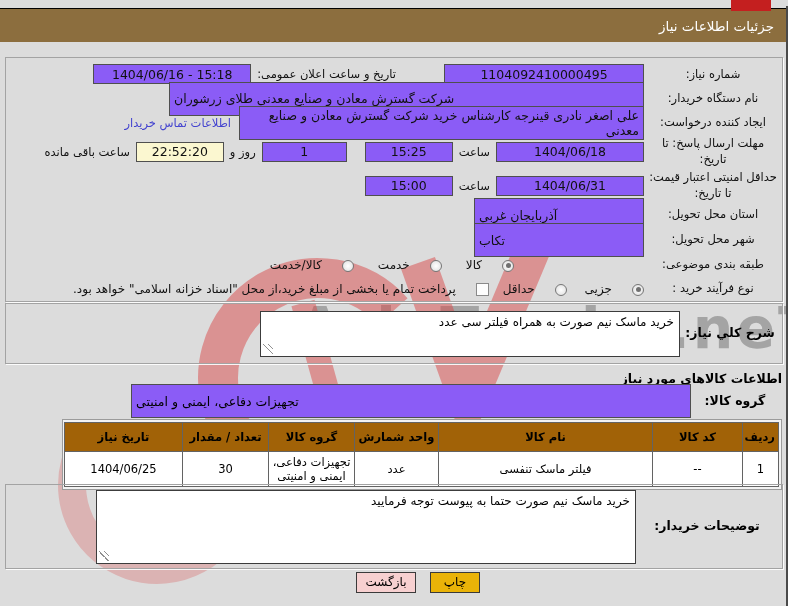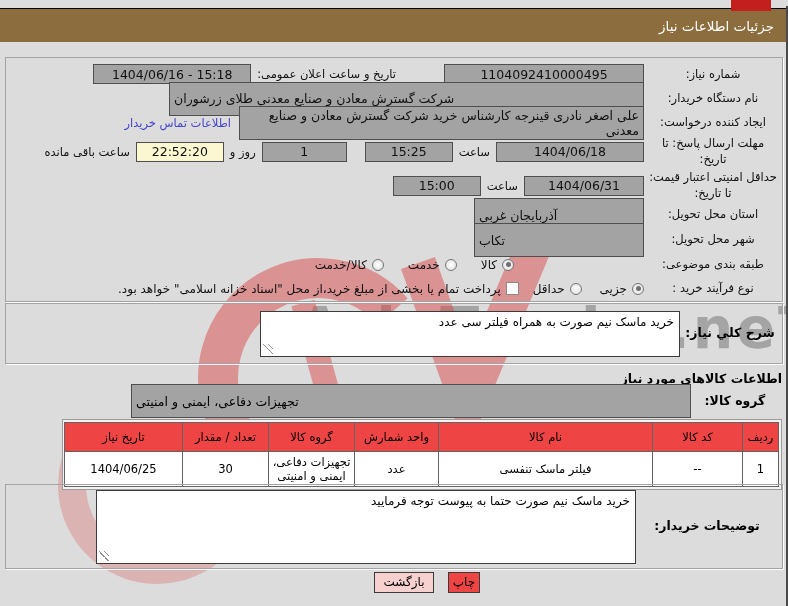--- a/index.html
+++ b/index.html
@@ -14,51 +14,51 @@
   .wm-text{top:295px;left:298px;font-size:57px;font-weight:bold;color:#9b9b9b;opacity:.85;
            letter-spacing:3px;direction:ltr;white-space:nowrap;}
   
   .panel{position:absolute;left:5px;right:5px;border:1px solid #a3a3a3;box-shadow:1px 1px 0 rgba(255,255,255,.9);
          box-sizing:border-box;z-index:2;background:transparent;}
   .box-main{top:57px;height:245px;padding:4px 4px 0 4px;display:flex;flex-direction:column;}
   .row{display:flex;align-items:center;font-size:12px;color:#111;}
   .h26{height:26px}.h24{height:24px}.h36{height:36px}.h25{height:25px}
   .lbl{width:130px;flex:none;font-size:11.5px;text-align:center;padding-left:4px;line-height:1.35;}
   .blbl{font-weight:bold;font-size:12.5px;}
-  .inp{background:#a3a3a3;border:1px solid #4f4f4f;height:20px;box-sizing:border-box;display:flex;
+  .inp{background:#8b5cf6;border:1px solid #4f4f4f;height:20px;box-sizing:border-box;display:flex;
        align-items:center;justify-content:center;font-size:12.5px;flex:none;}
   .inp.right{justify-content:flex-end;padding:16px 4px;}
   .ltr{direction:ltr;}
   .yellow{background:#fbf7d0;}
   .small-t{font-size:11.5px;margin:0 6px;flex:none;}
   .link{color:#4343cf;font-size:11.5px;margin-right:8px;cursor:pointer;flex:none;}
   .radio{width:12px;height:12px;border-radius:50%;border:1px solid #767676;background:radial-gradient(#fff,#dcdcdc);
          box-sizing:border-box;flex:none;position:relative;}
   .radio.sel::after{content:'';position:absolute;inset:2.5px;border-radius:50%;background:#707070;}
   .chk{width:11px;height:11px;border:1px solid #8a8a8a;background:#fdfdfd;flex:none;}
-  .opt{display:flex;align-items:center;gap:5px;flex:none;}
+  .opt{display:flex;align-items:flex-end;gap:20px;flex:none;}
   .box-sharh{top:303px;height:61px;display:flex;align-items:center;padding:0 6px;}
   .ta{background:#fff;border:1px solid #3c3c3c;position:relative;padding:3px 5px;font-size:12px;
       box-sizing:border-box;overflow:hidden;text-align:right;}
   .ta::after{content:'';position:absolute;left:2px;bottom:2px;width:10px;height:10px;
       background:linear-gradient(45deg,transparent 0 45%,#909090 45% 52%,transparent 52% 72%,#909090 72% 79%,transparent 79%);}
   .sec-title{position:absolute;right:6px;top:371px;font-weight:bold;font-size:12.5px;z-index:2;}
   .row-goruh{position:absolute;right:5px;left:5px;top:388px;height:26px;display:flex;align-items:center;z-index:2;}
   .table-box{position:absolute;top:419px;right:6px;width:720px;border:1px solid #9b9b9b;background:#f2f2f2;
              padding:2px;box-sizing:border-box;z-index:2;}
   table{border-collapse:collapse;width:100%;table-layout:fixed;}
   th,td{border:1px solid #636363;font-size:11.5px;text-align:center;padding:2px 3px;}
-  th{background:#ef4444;font-weight:normal;height:24px;}
+  th{background:#a16207;font-weight:bold;height:24px;}
   td{background:#fff;height:30px;}
   .box-tozihat{top:484px;height:85px;display:flex;align-items:center;padding:0 8px;}
   .btn-row{position:absolute;top:570px;right:0;left:0;height:24px;display:flex;align-items:center;
            padding-right:308px;z-index:2;}
   .btn{height:21px;border:1px solid #3a3a3a;font-size:12px;font-family:"DejaVu Sans",sans-serif;
        display:flex;align-items:center;justify-content:center;cursor:pointer;flex:none;padding:0 10px;}
-  .btn-print{background:#ef4444;width:32px;box-sizing:border-box;}
+  .btn-print{background:#eab308;width:50px;box-sizing:border-box;}
   .btn-back{background:#f7d0d0;width:60px;box-sizing:border-box;margin-right:14px;}
 </style>
 </head>
 <body>
 
 <div class="page">
 
   <div class="badge"></div>
   <div class="right-edge"></div>
 
@@ -102,21 +102,21 @@
       <span class="small-t">ساعت</span>
       <span class="inp ltr" style="width:88px">15:25</span>
       <span class="inp ltr" style="width:85px;margin-right:18px">1</span>
       <span class="small-t">روز و</span>
       <span class="inp ltr yellow" style="width:88px">22:52:20</span>
       <span class="small-t">ساعت باقی مانده</span>
     </div>
 
     <div class="row h36">
       <span class="lbl">حداقل امنیتی اعتبار قیمت: تا تاریخ:</span>
-      <span class="inp ltr" style="width:120px">1404/06/31</span>
+      <span class="inp ltr" style="width:148px">1404/06/31</span>
       <span class="small-t">ساعت</span>
       <span class="inp ltr" style="width:88px">15:00</span>
     </div>
 
     <div class="row h25">
       <span class="lbl">استان محل تحویل:</span>
       <span class="inp right" style="width:170px">آذربایجان غربی</span>
     </div>
 
     <div class="row h25">

